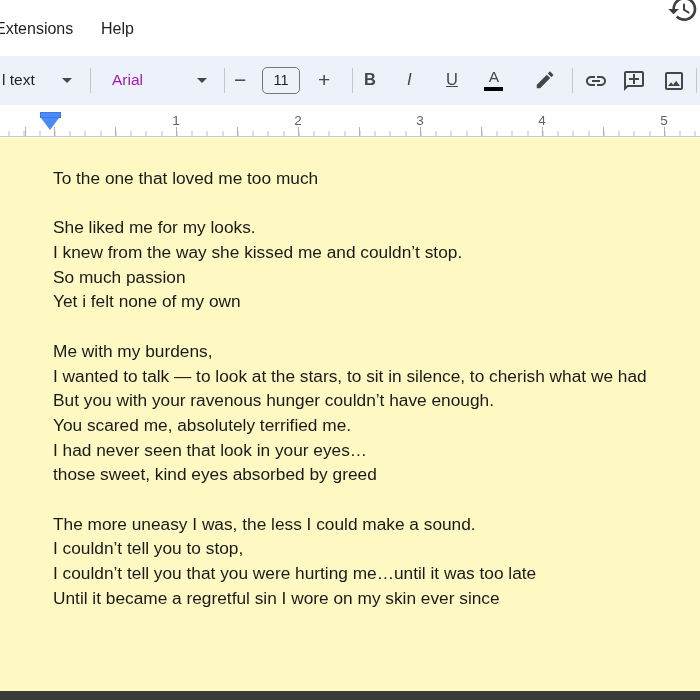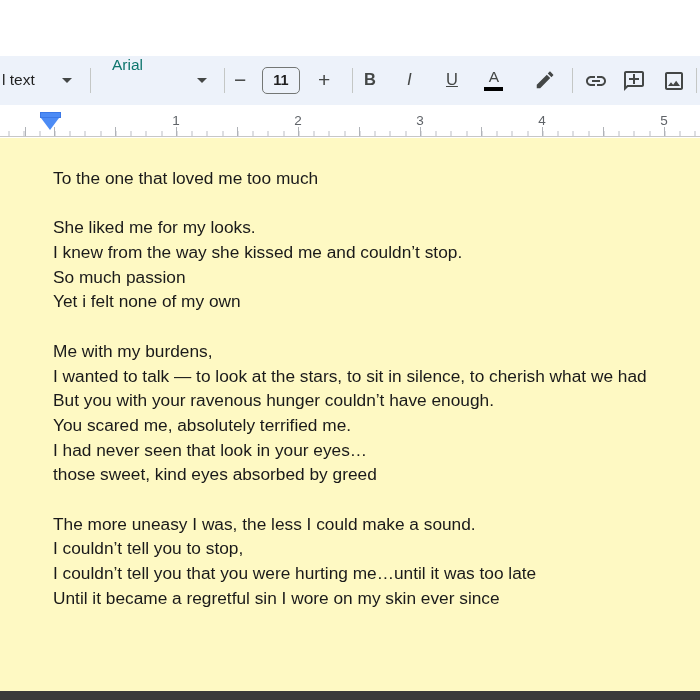--- a/index.html
+++ b/index.html
@@ -16,26 +16,26 @@
   .history-btn svg { width:32px; height:32px; fill:#3d3f42; }
 
   
   .toolbar { position:absolute; left:0; top:56px; width:700px; height:49px; background:#edf2fa; }
   .tb { position:absolute; color:#444746; }
   .tb-sep { position:absolute; top:12px; width:1px; height:25px; background:#c4c7c5; }
   .styles-label { left:2px; top:15px; font-size:15.5px; color:#1f1f1f; }
   .arrow { position:absolute; width:0; height:0; border-left:5px solid transparent;
     border-right:5px solid transparent; border-top:5.5px solid #444746; }
   .arrow-styles { left:62px; top:22px; }
-  .font-label { left:112px; top:0; font-size:15.5px; color:#0f766e; }
+  .font-label { left:112px; top:15px; font-size:15.5px; color:#a21caf; }
   .arrow-font { left:197px; top:22px; }
   .minus-btn { left:234px; top:12px; font-size:21px; font-weight:400; }
   .size-box { left:262px; top:11px; width:38px; height:27px; border:1.5px solid #747775;
     border-radius:5px; background:transparent; text-align:center; line-height:24px;
-    font-size:14.5px; color:#1f1f1f;font-weight:bold; }
+    font-size:14.5px; color:#1f1f1f; }
   .plus-btn { left:318px; top:12px; font-size:21px; }
   .bold-btn { left:364px; top:14px; font-size:16.5px; font-weight:700; }
   .italic-btn { left:407px; top:14px; font-size:17px; font-style:italic; font-weight:500; padding-right:4px;}
   .underline-btn { left:446px; top:14px; font-size:16.5px; text-decoration:underline; }
   .color-btn { left:484px; top:13px; width:20px; text-align:center; }
   .color-btn .a-glyph { font-size:15.5px; color:#444746; display:block; line-height:16px; }
   .color-btn .a-bar { display:block; width:19px; height:4px; background:#000; margin-top:2px; }
   .icon-btn { position:absolute; width:24px; height:24px; }
   .icon-btn svg { width:100%; height:100%; fill:#444746; }
   .pen-btn { left:534px; top:13px; width:22px; height:22px; }
@@ -70,20 +70,29 @@
     white-space:pre; }
 
   
   .bottom-bar { position:absolute; left:0; bottom:0; width:700px; height:9px; background:#3a3a3a; }
 </style>
 </head>
 <body>
 
 <div class="stage">
 
+  <div class="menubar">
+    <div class="menu-item menu-extensions">Extensions</div>
+    <div class="menu-item menu-help">Help</div>
+    <div class="history-btn">
+      <svg viewBox="0 0 24 24">
+          <path d="M13 3c-4.97 0-9 4.03-9 9H1l3.89 3.89.07.14L9 12H6c0-3.87 3.13-7 7-7s7 3.13 7 7-3.13 7-7 7c-1.93 0-3.68-.79-4.94-2.06l-1.42 1.42C8.27 19.99 10.51 21 13 21c4.97 0 9-4.03 9-9s-4.03-9-9-9zm-1 5v5l4.28 2.54.72-1.21-3.5-2.08V8H12z"></path>
+        </svg>
+    </div>
+  </div>
 
   <div class="toolbar">
     <div class="tb styles-label">l text</div>
     <div class="arrow arrow-styles"></div>
     <div class="tb-sep" style="left:90px"></div>
 
     <div class="tb font-label">Arial</div>
     <div class="arrow arrow-font"></div>
     <div class="tb-sep" style="left:224px"></div>
 

